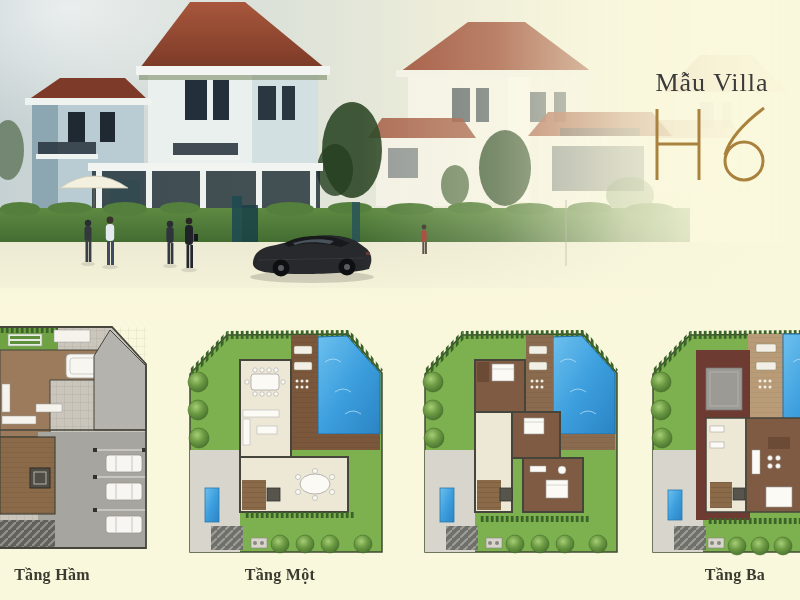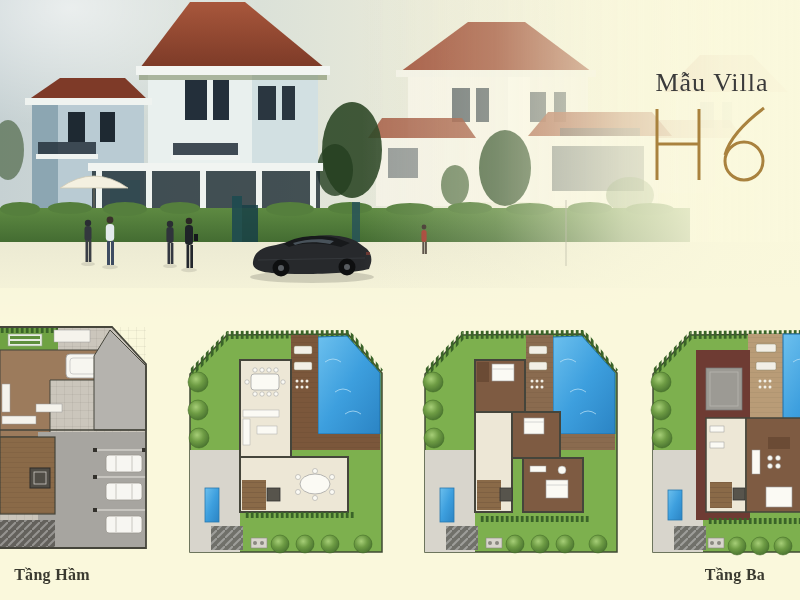--- a/index.html
+++ b/index.html
@@ -474,15 +474,16 @@
           <circle cx="135" cy="224" r="9"></circle>
           <circle cx="173" cy="224" r="9"></circle>
       </g>
       <rect x="60" y="216" width="16" height="10" fill="#D8D5CC" stroke="#8A8880" stroke-width=".6"></rect>
       <circle cx="64" cy="221" r="2" fill="#8A8880"></circle>
         <circle cx="71" cy="221" r="2" fill="#8A8880"></circle>
     </svg>
   </figure>
 
   <div class="plan-label lab1">Tầng Hầm</div>
+  <div class="plan-label lab2">Tầng Một</div>
   <div class="plan-label lab4">Tầng Ba</div>
 
 </div>
 
 </body></html>

